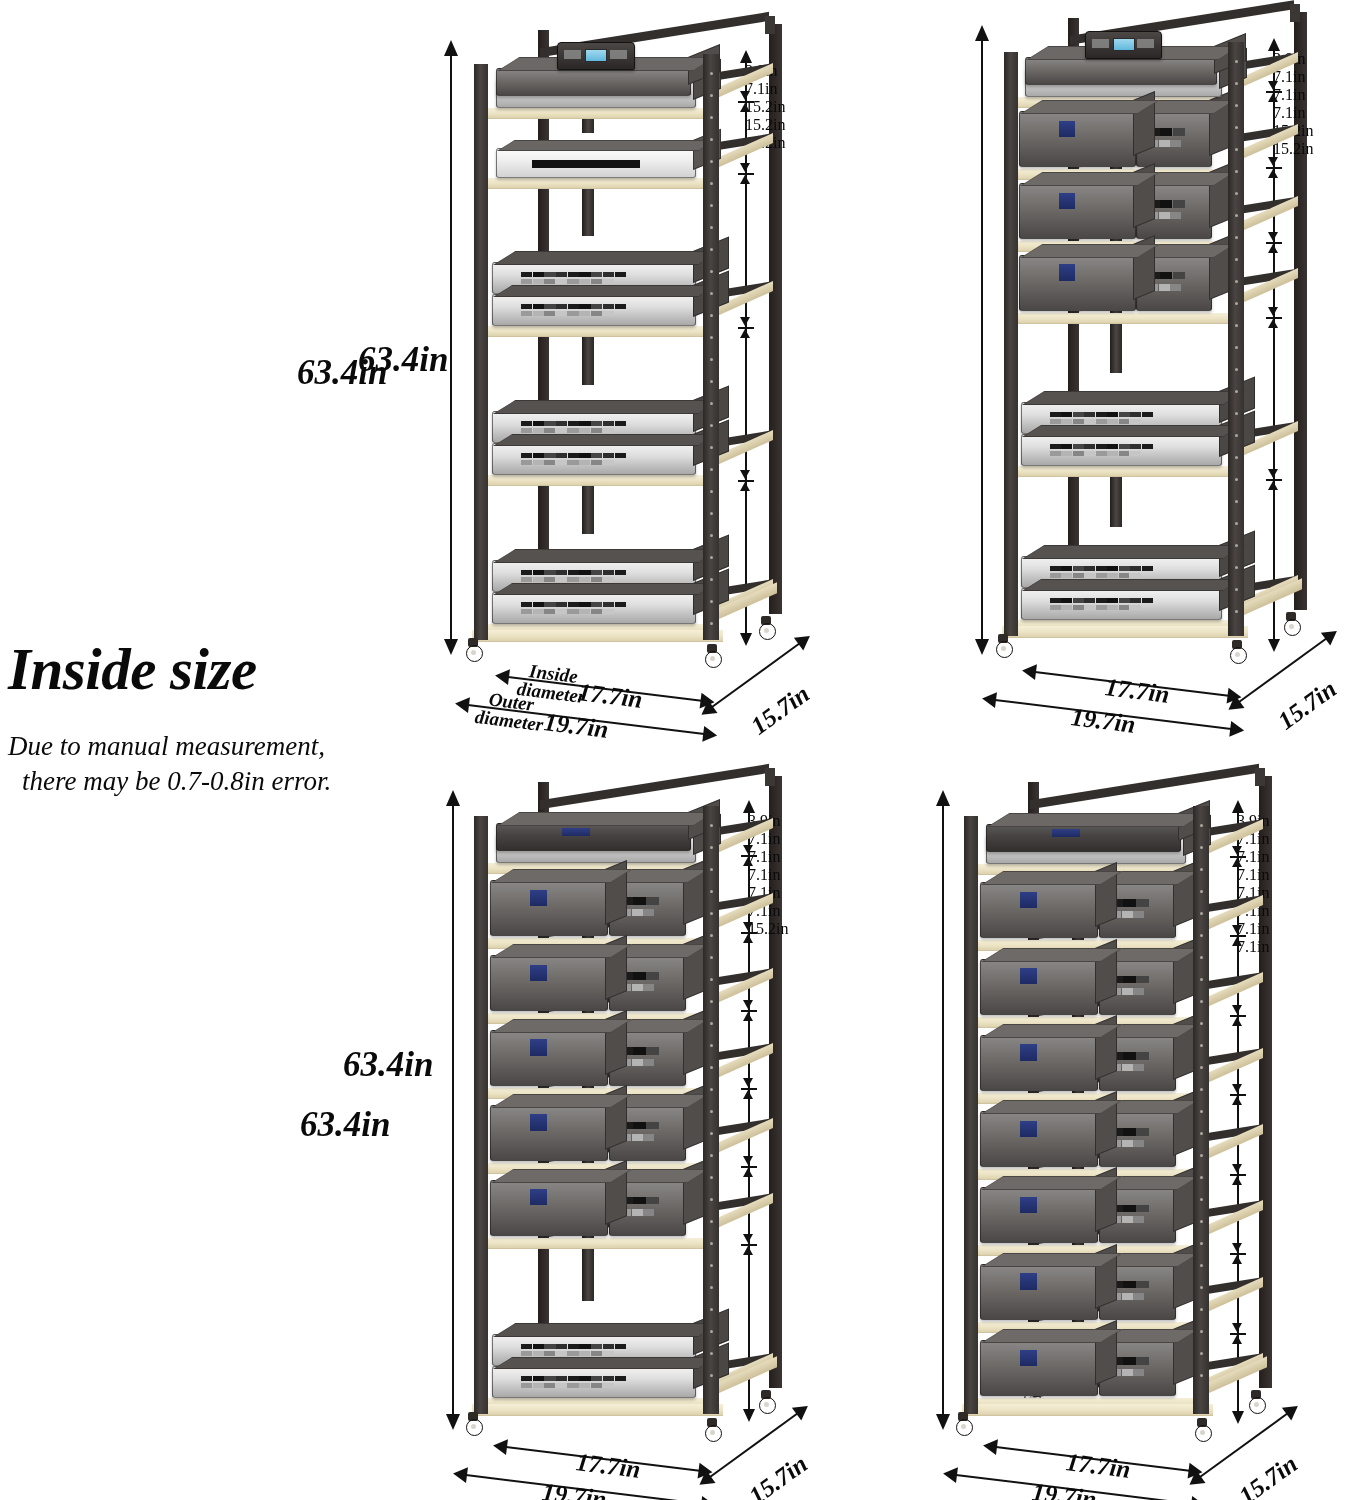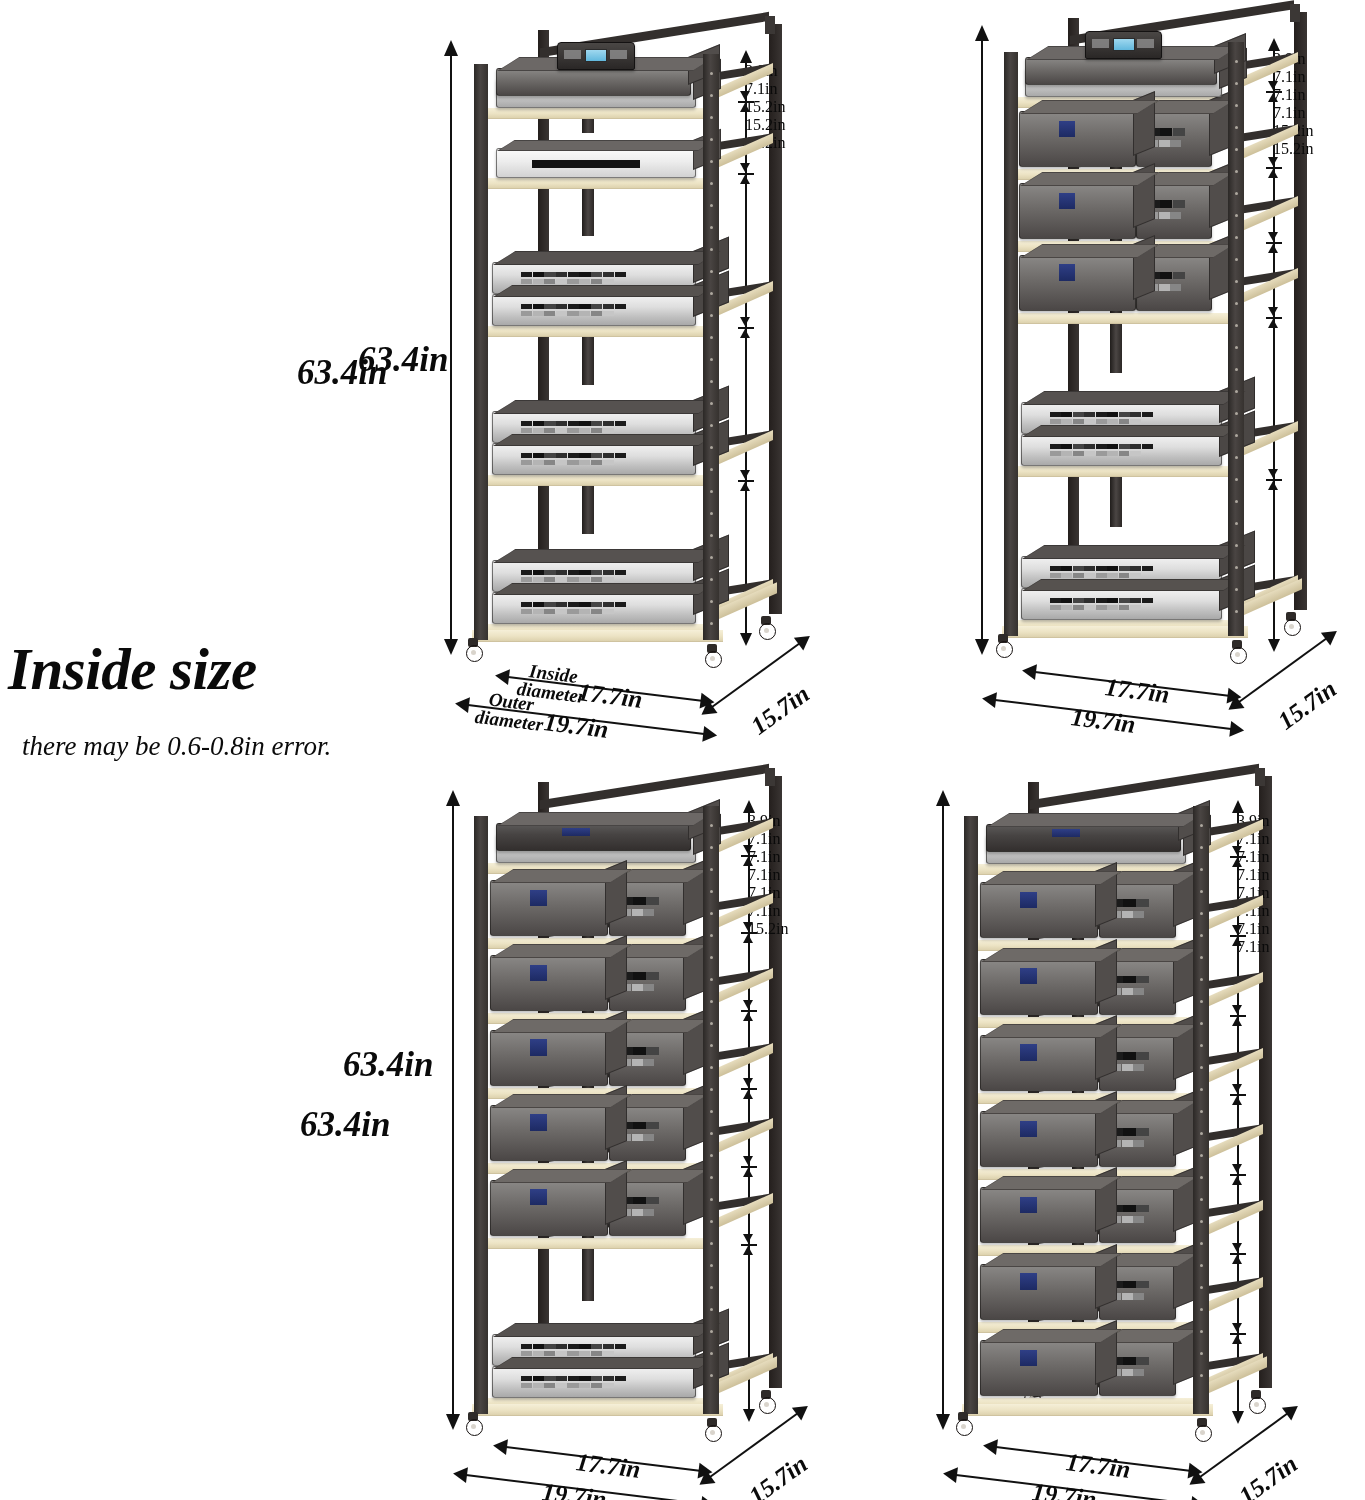--- a/index.html
+++ b/index.html
@@ -104,21 +104,22 @@
      line-height:1.0;white-space:nowrap;}
 </style>
 </head>
 <body>
 
 <div class="stage">
 
   <div class="headline">
     <div class="title">Inside size</div>
     <div class="note">
-      <span class="l2">there may be 0.6-0.8in error.</span>
+      <span class="l1">Due to manual measurement,</span>
+      <span class="l2">there may be 0.7-0.8in error.</span>
     </div>
   </div>
 
   <div class="unit" id="u0" style="left:0px;top:0px;width:860px;height:760px;">
       <div class="rack" style="left: 470px; top: 40px; width: 255px; height: 600px;">
         <div class="post back" style="left: 68px; top: -10px; width: 11px; height: 584px;"></div>
         <div class="post back" style="left: 299px; top: -16px; width: 13px; height: 590px;"></div>
         <div class="railback" style="left: 70px; top: -10px; width: 229px; height: 9px; transform: skewY(-9deg);"></div>
         <div class="shelf" style="left: 6px; top: 68.1731px; width: 243px; height: 10px; z-index: 6;">
           <div class="plank"></div>

